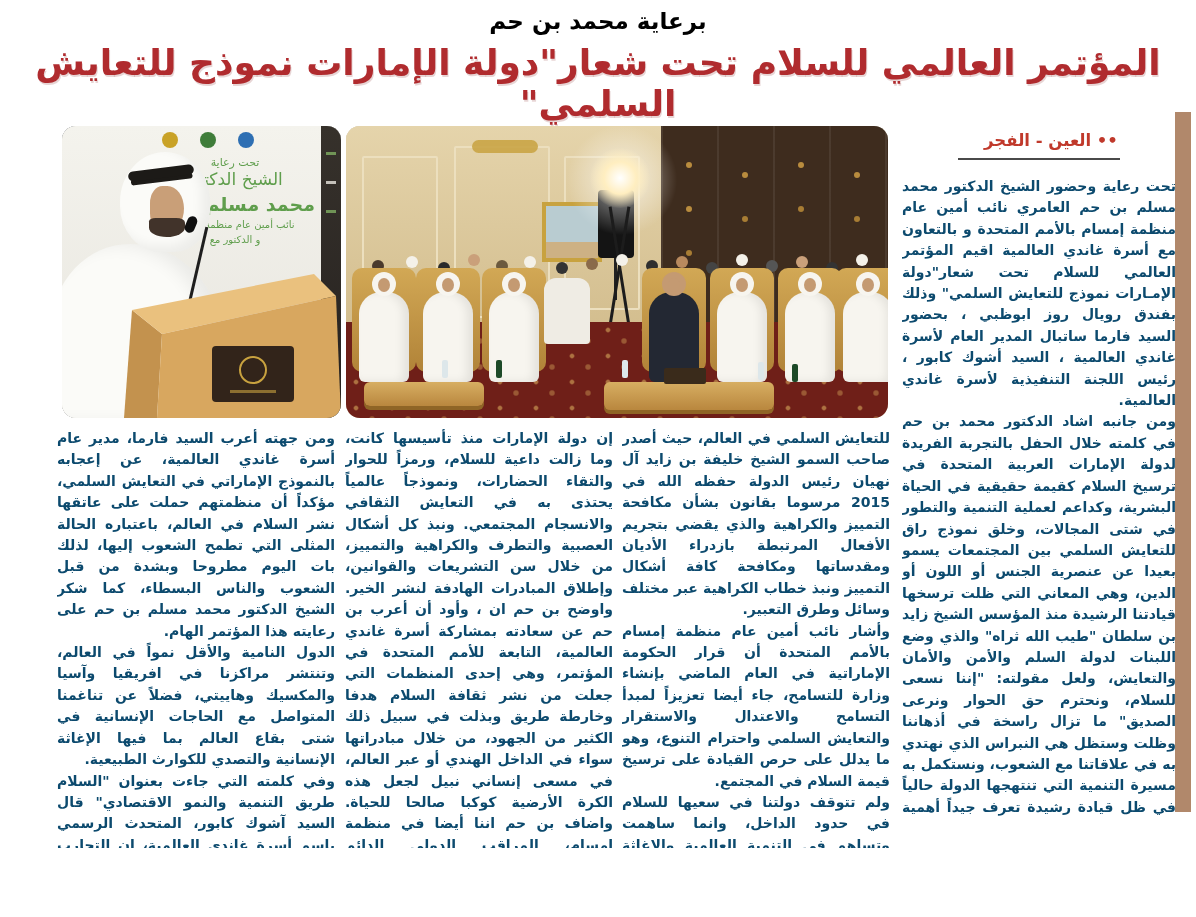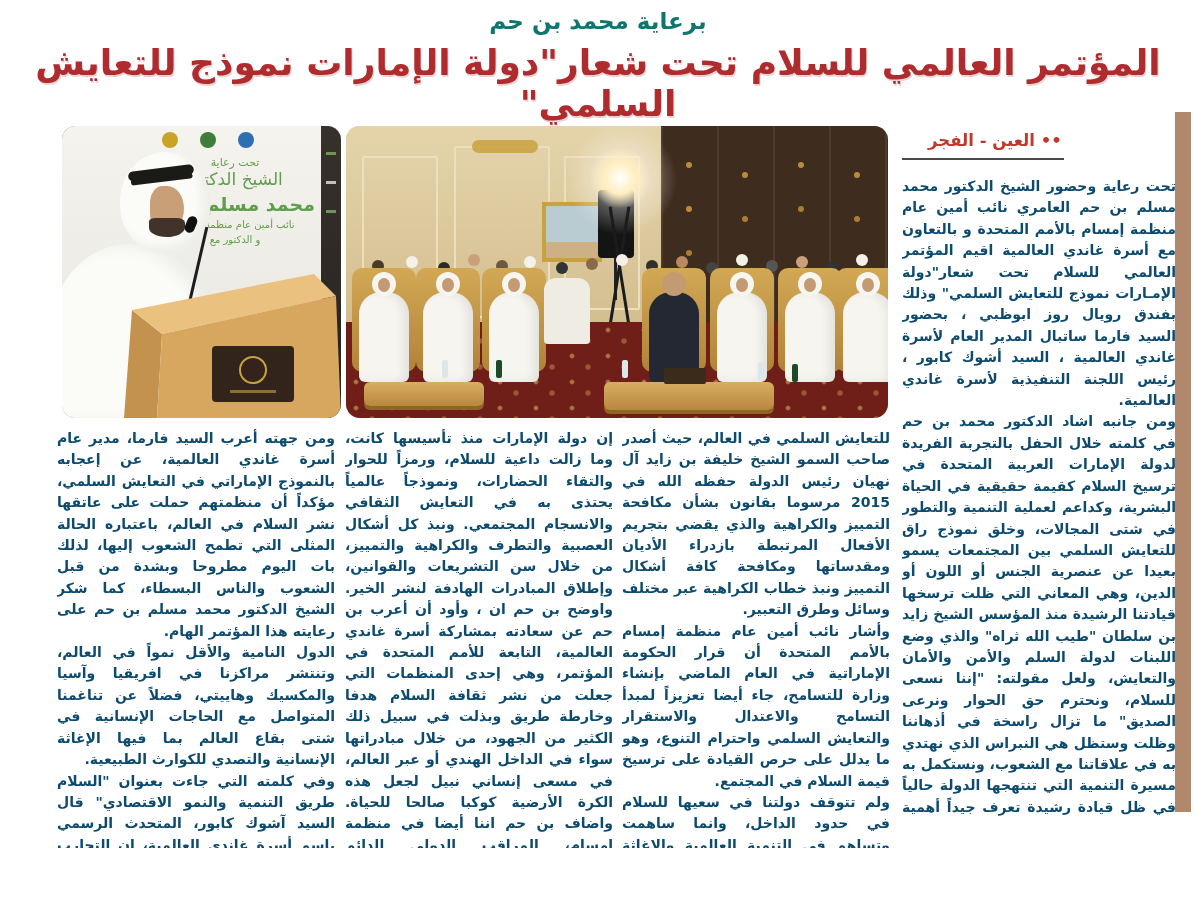--- a/index.html
+++ b/index.html
@@ -5,38 +5,38 @@
   html,body{margin:0;padding:0;}
   body{
     width:1196px;height:917px;position:relative;overflow:hidden;
     background:#ffffff;
     font-family:"DejaVu Sans", sans-serif;
   }
   
   .kicker{
     position:absolute;top:8px;left:0;width:100%;
     text-align:center;direction:rtl;
-    font-size:23px;font-weight:bold;color:#0f766e;
+    font-size:23px;font-weight:bold;color:#000000;
   }
   .headline{
     position:absolute;top:42px;left:0;width:100%;
     text-align:center;direction:rtl;
     font-size:36px;font-weight:bold;color:#b02b2e;
     text-shadow:1px 2px 0 rgba(120,20,20,.18);
     letter-spacing:-.5px;
   }
   
   .side-strip{
     position:absolute;left:1175px;top:112px;width:16px;height:700px;
     background:#b1886b;
   }
   
   .byline{
     position:absolute;left:902px;top:131px;width:274px;
-    direction:rtl;text-align:left;
+    direction:rtl;text-align:center;
   }
   .byline span{
     display:inline-block;
     font-size:16.5px;font-weight:bold;color:#c0392b;
     border-bottom:2px solid #4a4a4a;
     padding:0 2px 8px 26px;
   }
   
   .col{
     position:absolute;direction:rtl;text-align:justify;

